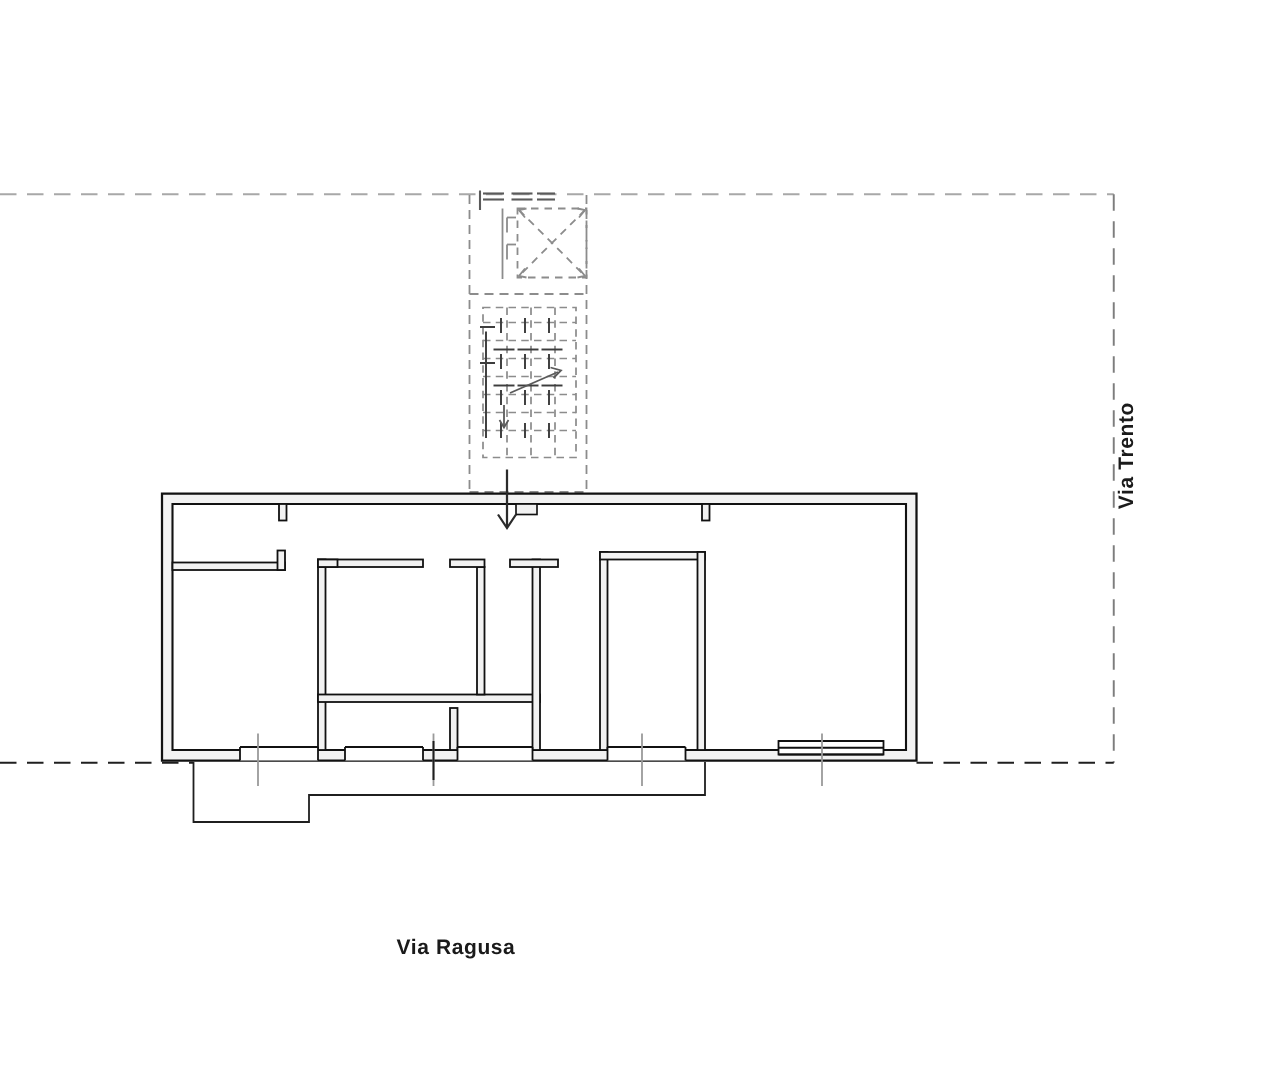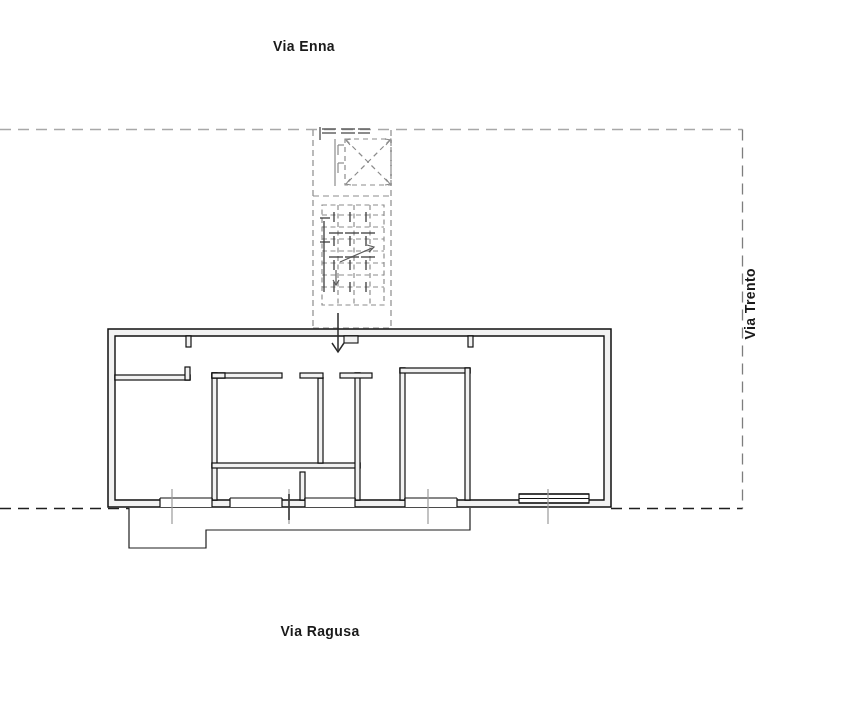--- a/index.html
+++ b/index.html
@@ -36,21 +36,21 @@
     color: #1a1a1a;
     white-space: nowrap;
   }
   #label-via-enna {
     left: 0;
     top: 38px;
     width: 608px;
     text-align: center;
   }
   #label-via-ragusa {
-    left: 16px;
+    left: 0;
     top: 623px;
     width: 608px;
     text-align: center;
   }
   #label-via-trento {
     left: 742px;
     top: 268px;
     transform-origin: left top;
     transform: rotate(-90deg) translate(-100%, 0);
   }
@@ -240,19 +240,18 @@
       <path d="M 289 489 L 289 524"></path>
       <path d="M 428 489 L 428 524"></path>
       <path d="M 548 489 L 548 524"></path>
     </g>
     <g fill="none" stroke="#1f1f1f" stroke-width="1.3">
       <path d="M 289 494 L 289 520"></path>
     </g>
 
   </svg>
 
-  <div class="street-label" id="label-via-enna">Via Enna</div>
 
   <div class="street-label" id="label-via-ragusa">Via Ragusa</div>
 
   <div class="street-label" id="label-via-trento">Via Trento</div>
 
 </div>
 
 </body></html>

